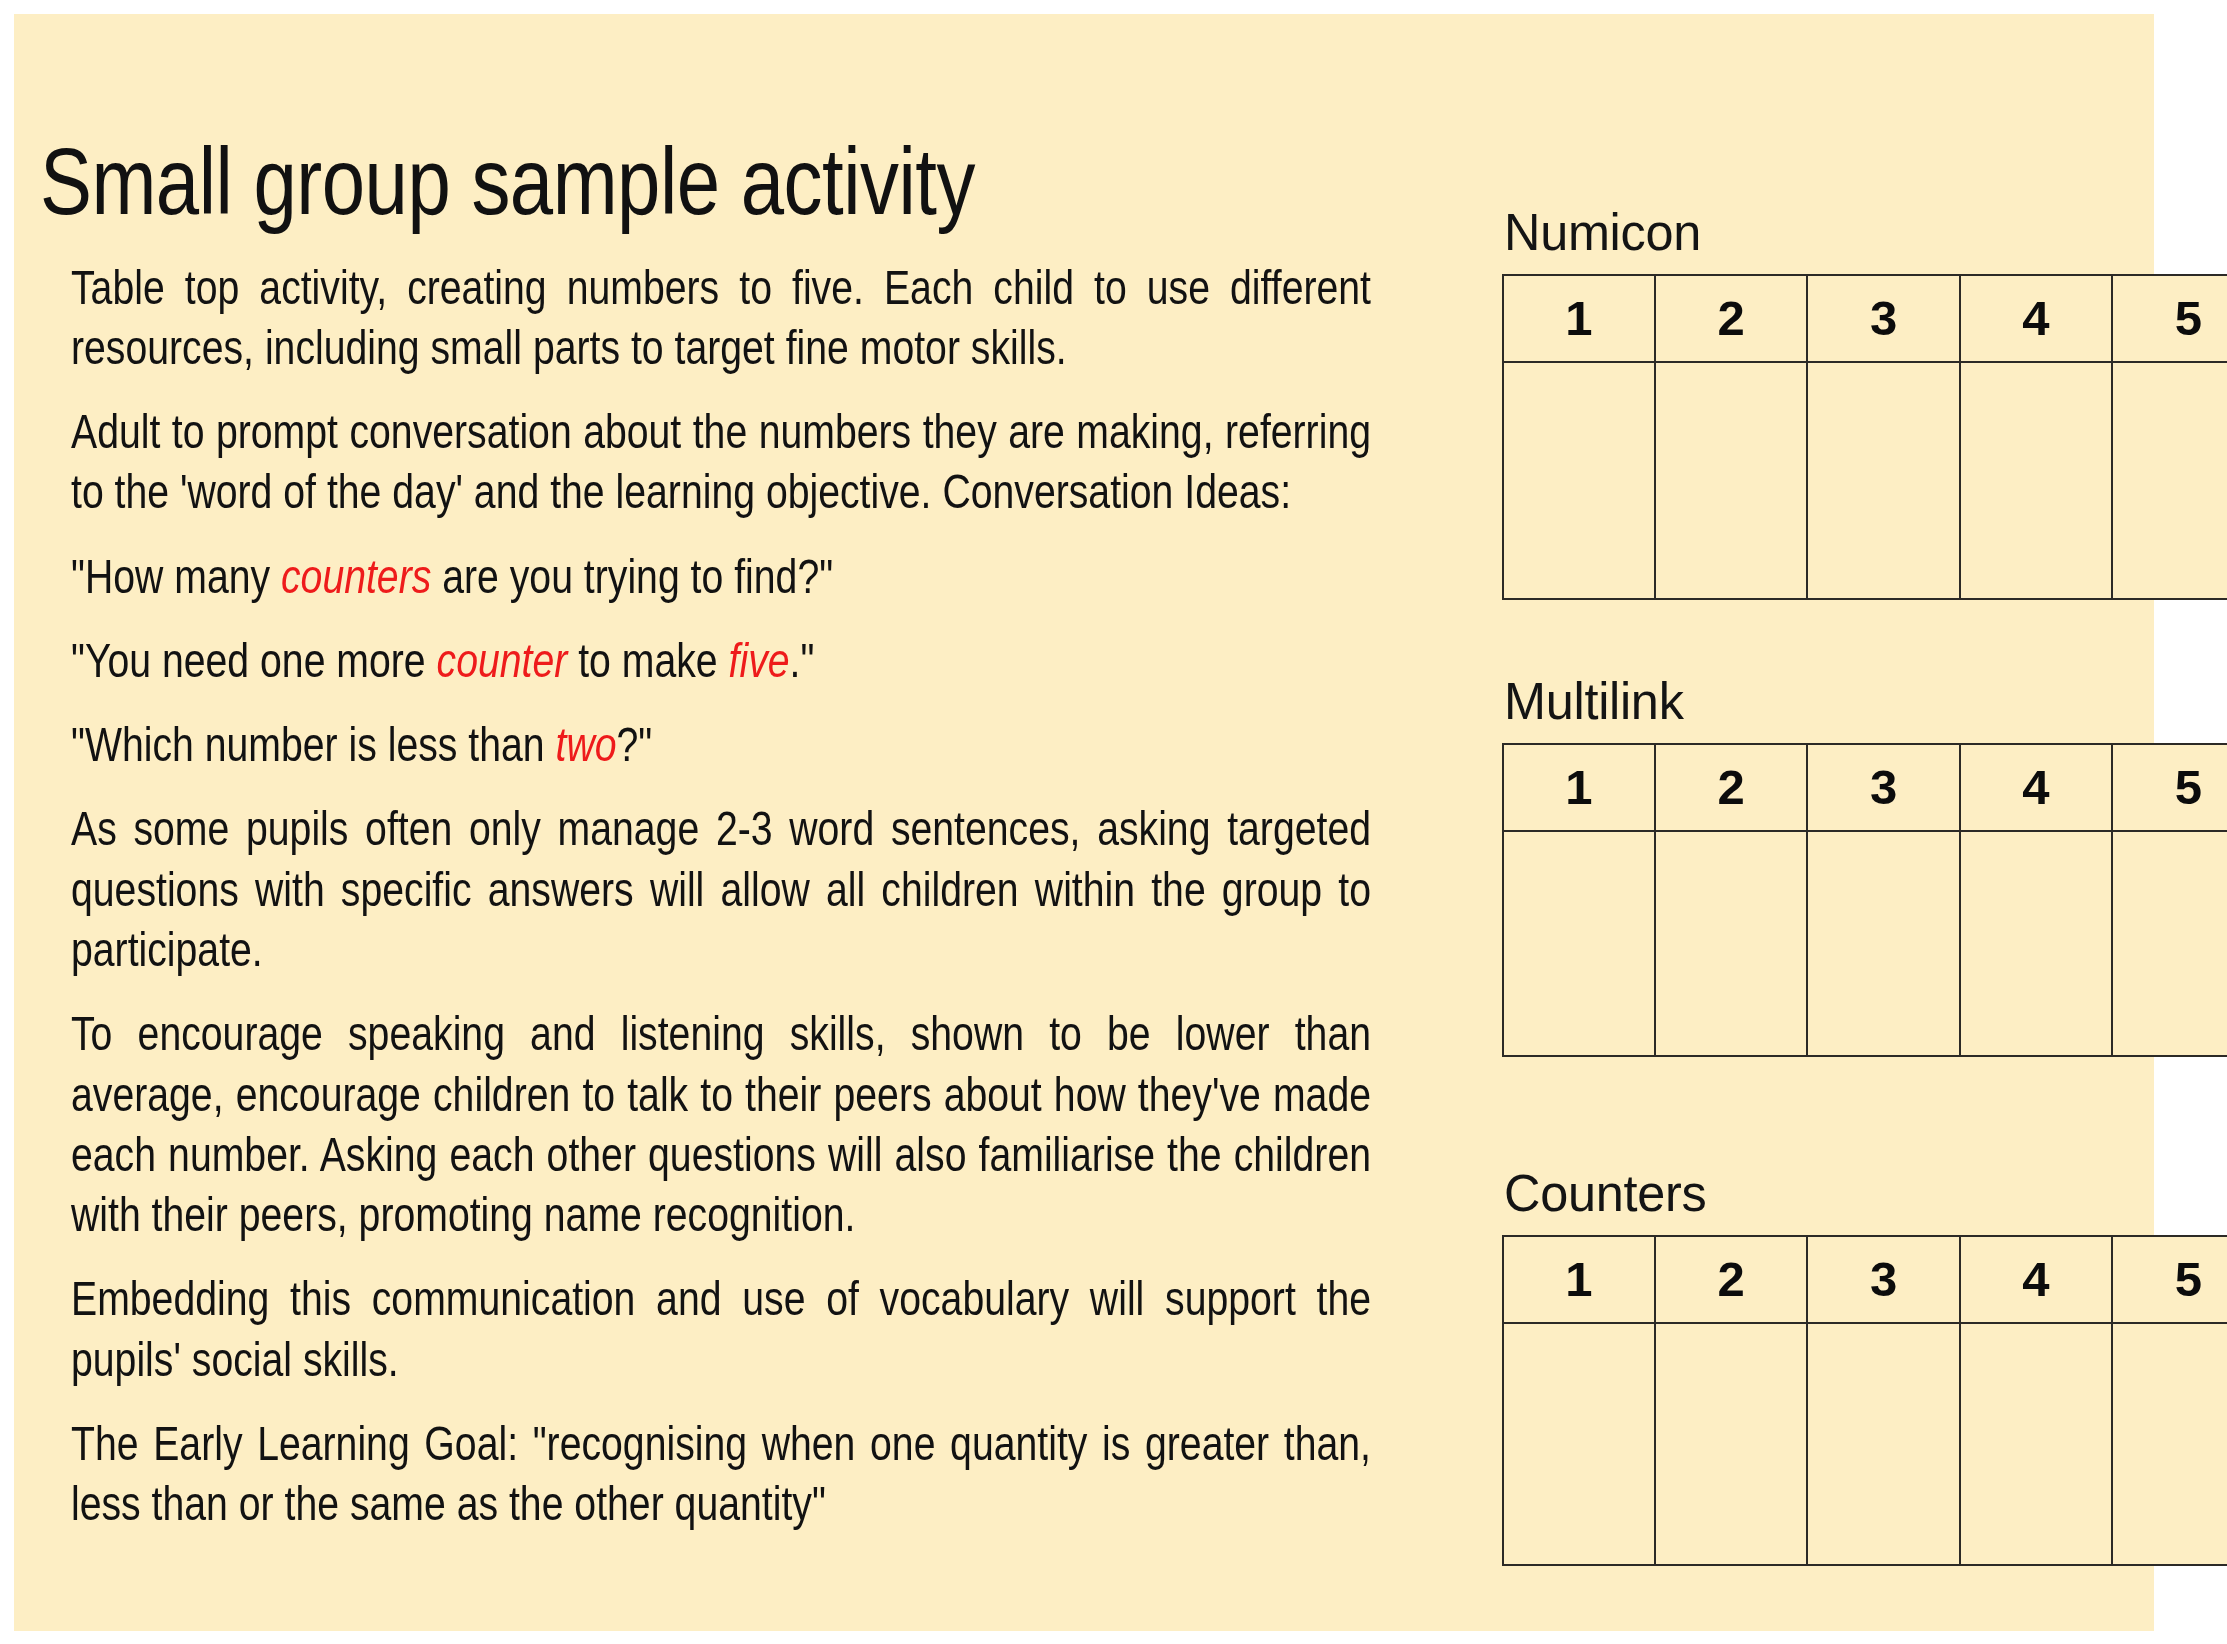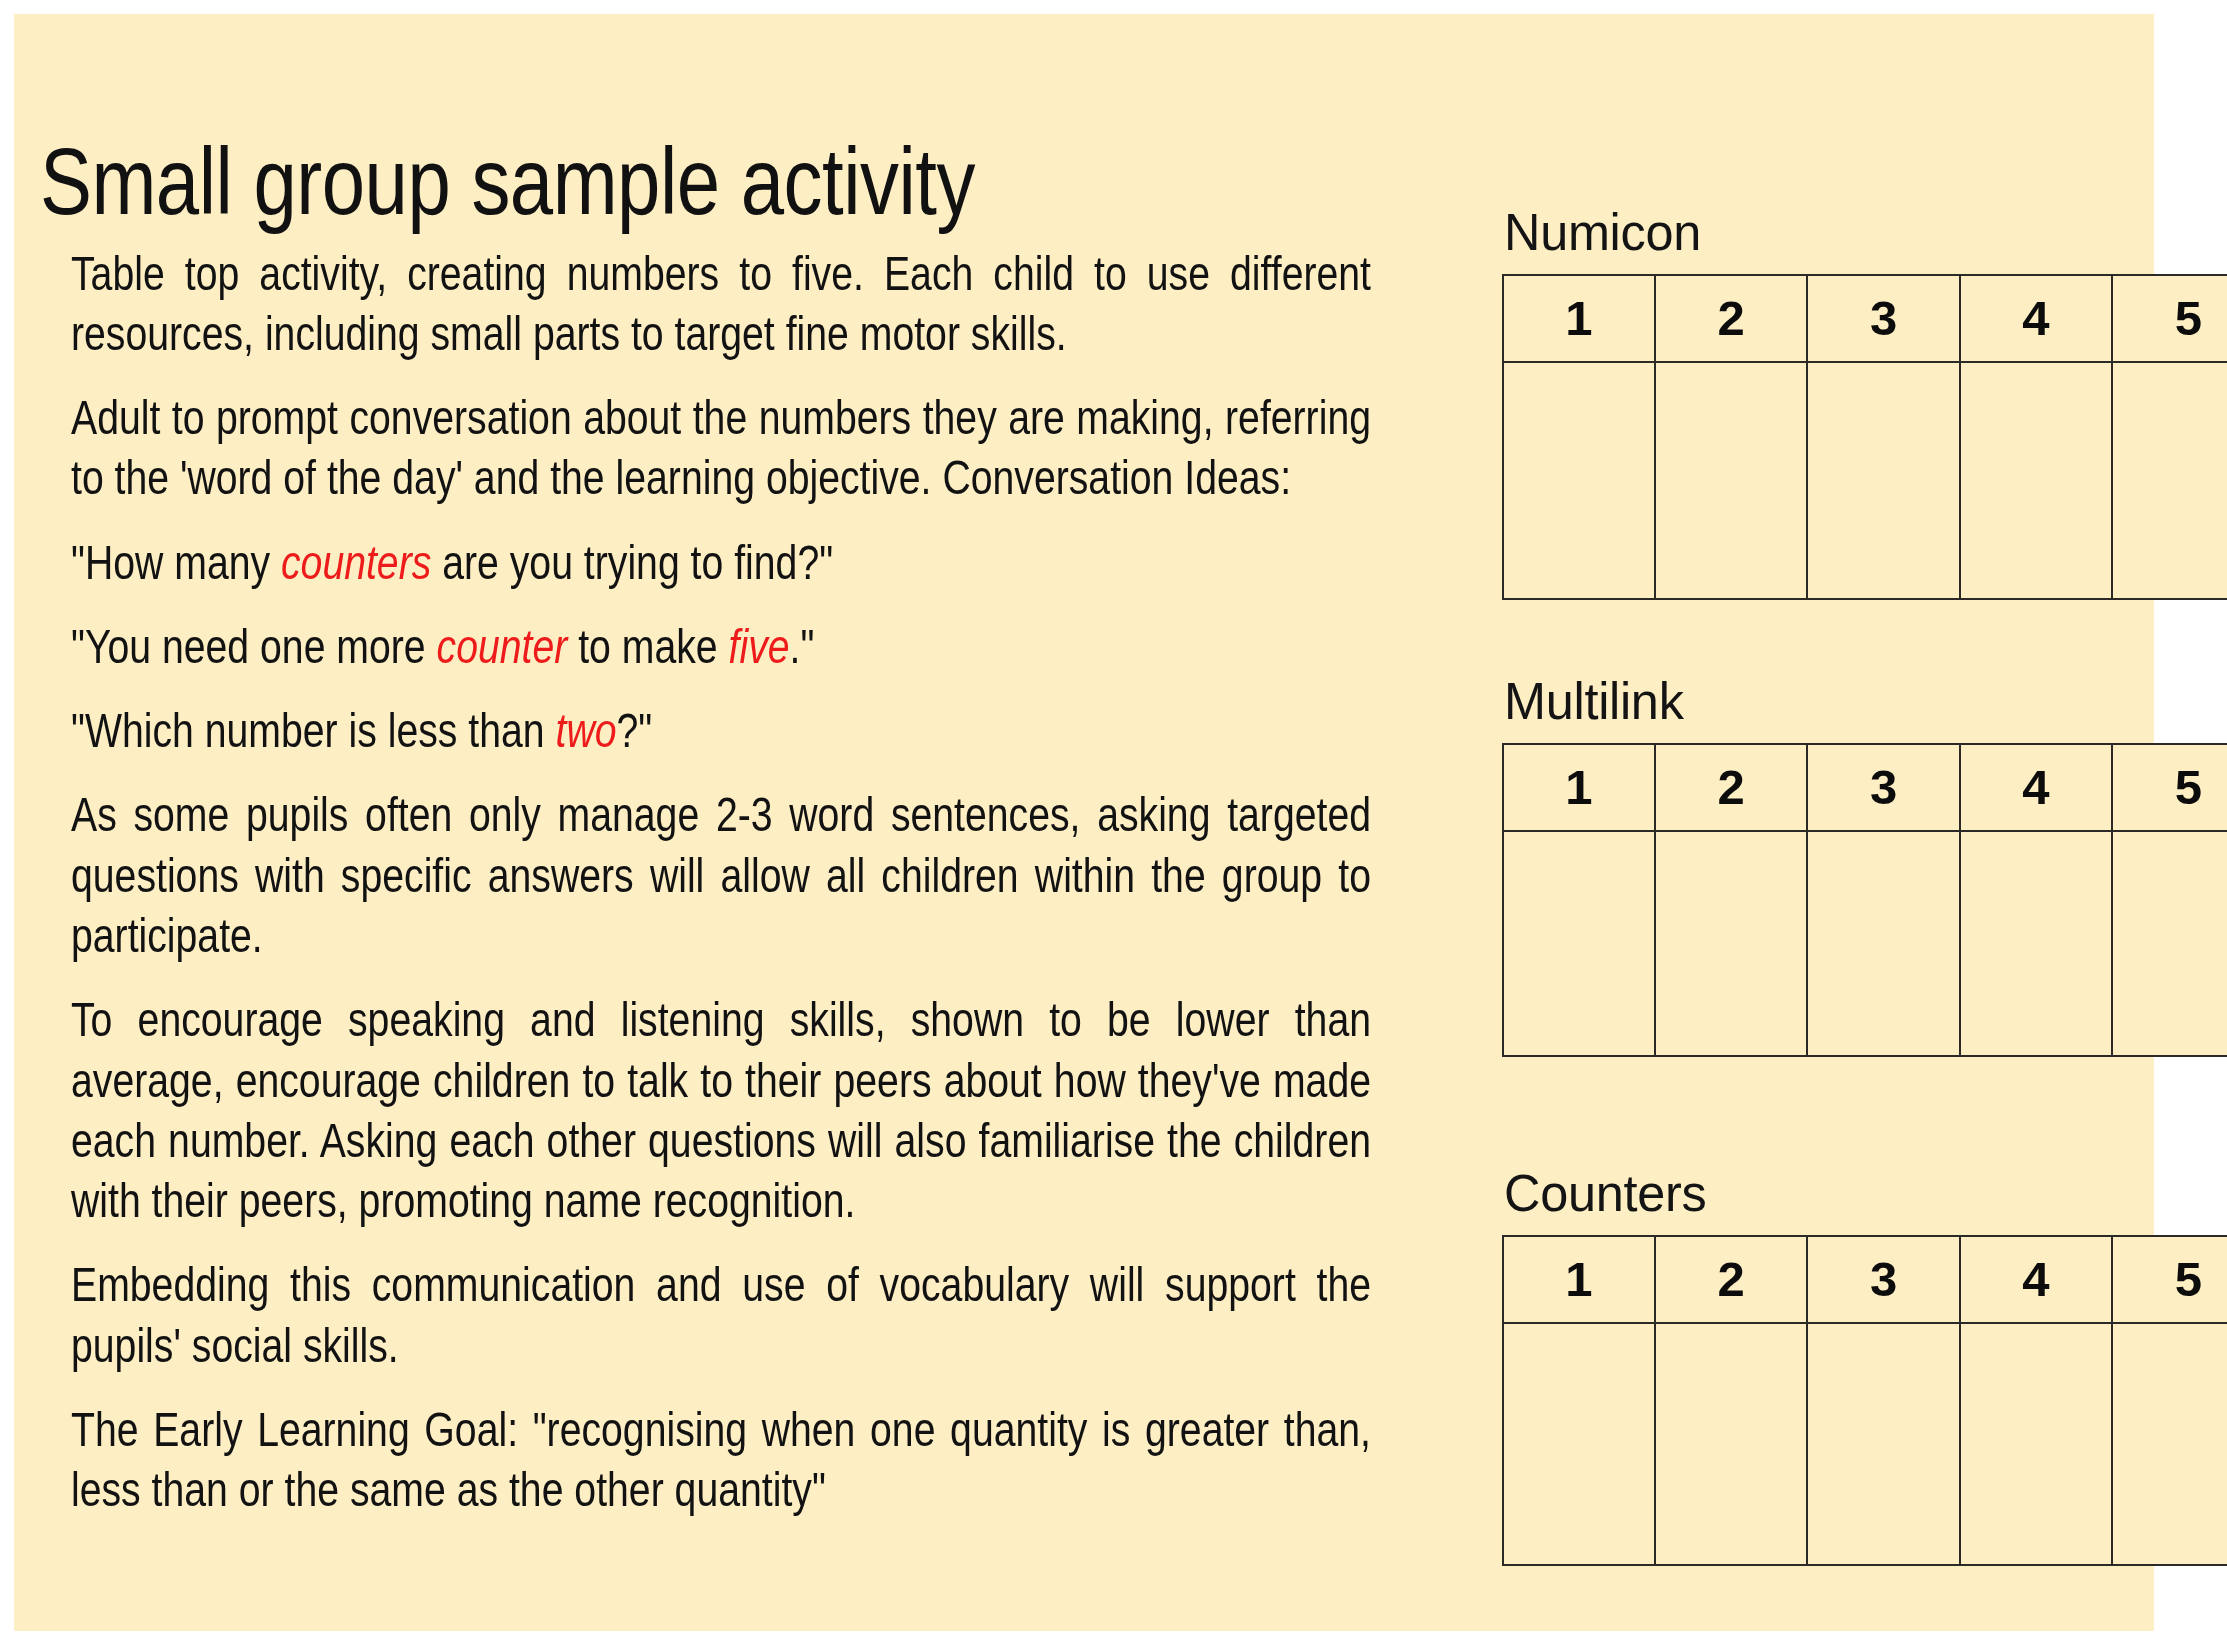--- a/index.html
+++ b/index.html
@@ -42,21 +42,21 @@
     letter-spacing: -0.6px;
     transform: scaleX(0.82);
     transform-origin: left top;
     white-space: nowrap;
   }
 
   
   #body-column {
     position: absolute;
     left: 57px;
-    top: 229px;
+    top: 243px;
     width: 1300px;
     height: 1356px;
   }
   .para {
     font-family: "Liberation Sans", sans-serif;
     font-size: 49px;
     line-height: 1.23;
     color: #121212;
     text-align: justify;
     margin: 0 0 24px 0;

